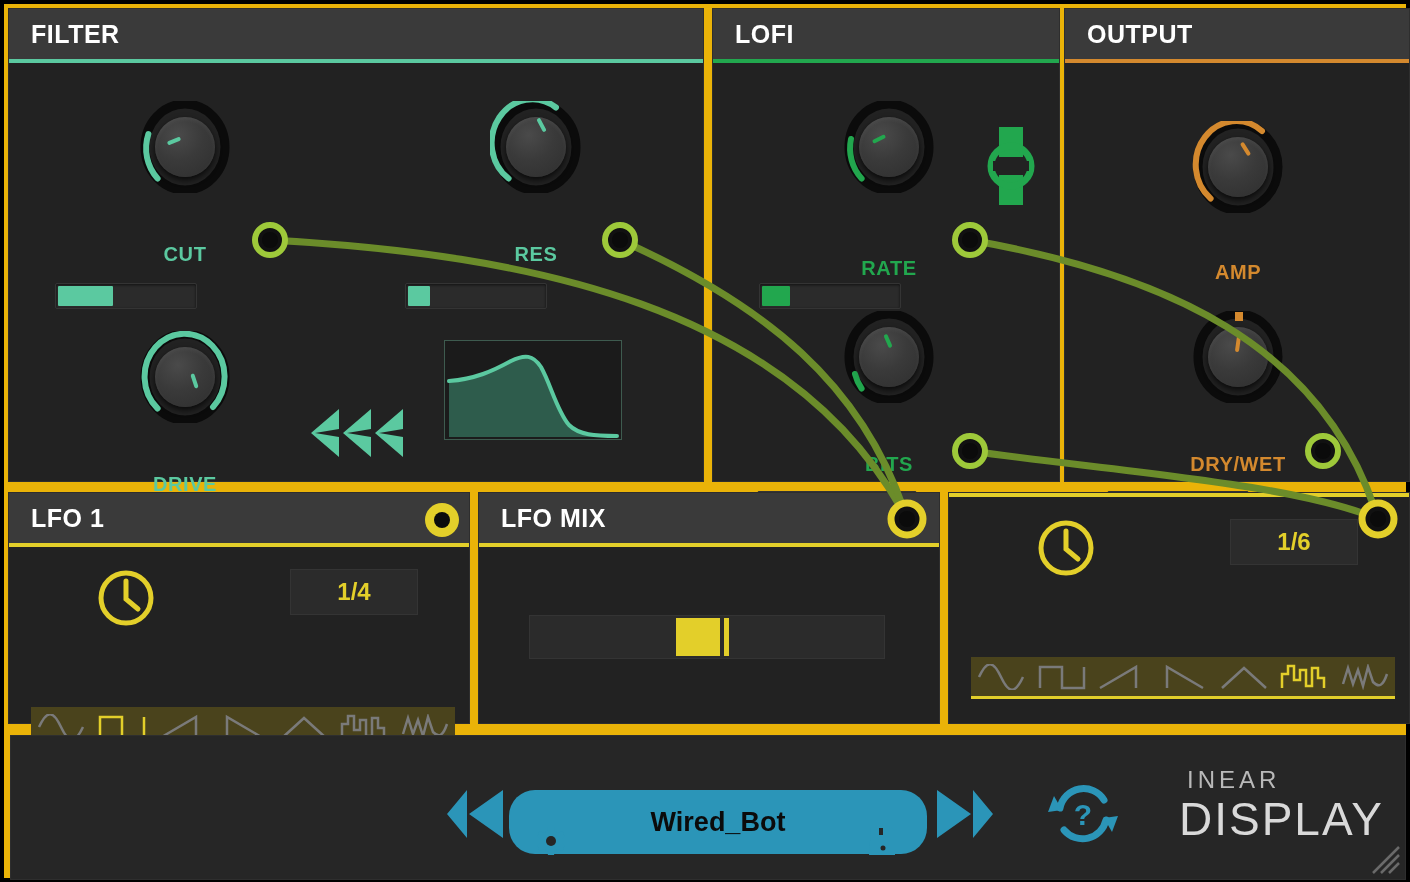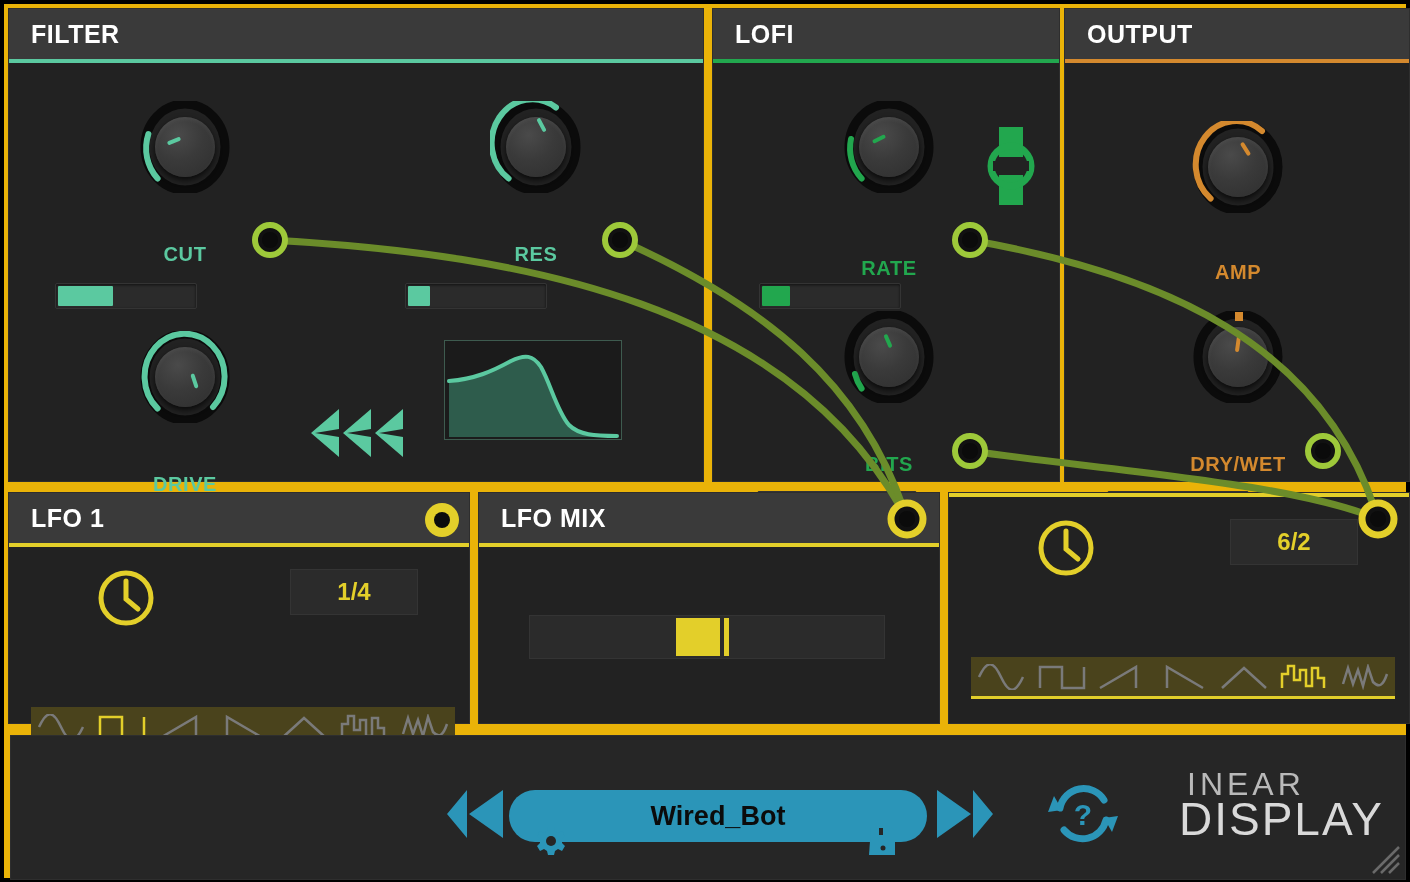--- a/index.html
+++ b/index.html
@@ -111,21 +111,21 @@
   .preset-arrow { position:absolute; cursor:pointer; }
   #preset-pill {
     position:absolute;
     background:#2b95b8;
     border-radius:26px;
     display:flex; align-items:center; justify-content:center;
     color:#0b0b0b;
     font-size:27px; font-weight:bold;
   }
   .inear-top {
-    position:absolute; color:#b9b9b9; font-size:32px; letter-spacing:4px;
+    position:absolute; color:#b9b9b9; font-size:24px; letter-spacing:4px;
     font-family:"Liberation Sans", sans-serif; font-weight:300;
   }
   .inear-bot {
     position:absolute; color:#d9d9d9; font-size:46px; letter-spacing:2px;
     font-family:"Liberation Sans", sans-serif; font-weight:300;
   }
   .corner-grip { position:absolute; right:4px; bottom:4px; }
   .arrows-left { position:absolute; display:flex; gap:2px; }
 </style>
 </head>
@@ -343,21 +343,21 @@
   </div>
 
   <div class="panel" style="left:944px; top:488px; width:462px; height:232px;">
     <div class="panel-rule" style="background:#e3cf2a;"></div>
     <div class="panel-body">
       <svg class="lfo-clock" style="left:88px; top:22px;" width="58" height="58" viewBox="0 0 58 58">
         <circle cx="29" cy="29" r="25" fill="none" stroke="#e3cf2a" stroke-width="5"></circle>
         <path d="M29 12 L29 30 L41 40" fill="none" stroke="#e3cf2a" stroke-width="5" stroke-linecap="round"></path>
       </svg>
       <div class="lfo-rate-box" style="left:281px; top:22px; width:128px; height:46px;">
-        <span>6/2</span>
+        <span>1/6</span>
       </div>
       <div class="wave-strip" style="left:22px; top:160px; width:424px; height:42px;">
         <div class="wave-btn">
             <svg width="48" height="26" viewBox="0 0 48 26">
               <path d="M2 13 C 10 -4, 16 -4, 24 13 C 32 30, 38 30, 46 13" fill="none" stroke="#7a7a7a" stroke-width="2.5"></path>
             </svg>
           </div>
         <div class="wave-btn">
             <svg width="48" height="26" viewBox="0 0 48 26">
               <path d="M2 24 L2 3 L24 3 L24 24 L46 24 L46 3" fill="none" stroke="#7a7a7a" stroke-width="2.5"></path>
@@ -431,21 +431,21 @@
       <circle cx="1374" cy="515" r="8" fill="#0b0b0b"></circle>
     </g>
   </svg>
 
   <div id="footer">
 
     <svg class="preset-arrow" style="left:434px; top:52px;" width="60" height="52" viewBox="0 0 60 52">
       <path d="M58 2 L58 50 L24 26 L58 2 Z M22 2 L22 50 L2 26 Z" fill="#2b95b8"></path>
     </svg>
 
-    <div id="preset-pill" style="left:498px; top:54px; width:418px; height:52px;">
+    <div id="preset-pill" style="left:498px; top:54px; width:418px; height:64px;">
       <span>Wired_Bot</span>
     </div>
 
     <svg class="preset-arrow" style="left:924px; top:52px;" width="60" height="52" viewBox="0 0 60 52">
       <path d="M2 2 L2 50 L36 26 L2 2 Z M38 2 L38 50 L58 26 Z" fill="#2b95b8"></path>
     </svg>
 
     <svg style="position:absolute; left:524px; top:89px;" width="32" height="32" viewBox="0 0 32 32">
       <path d="M13 2 h6 l1 4 3 2 4-2 3 5 -3 3 0 4 3 3 -3 5 -4-2 -3 2 -1 4 h-6 l-1-4 -3-2 -4 2 -3-5 3-3 0-4 -3-3 3-5 4 2 3-2 Z" fill="#2b95b8"></path>
       <circle cx="16" cy="16" r="5" fill="#262626"></circle>

